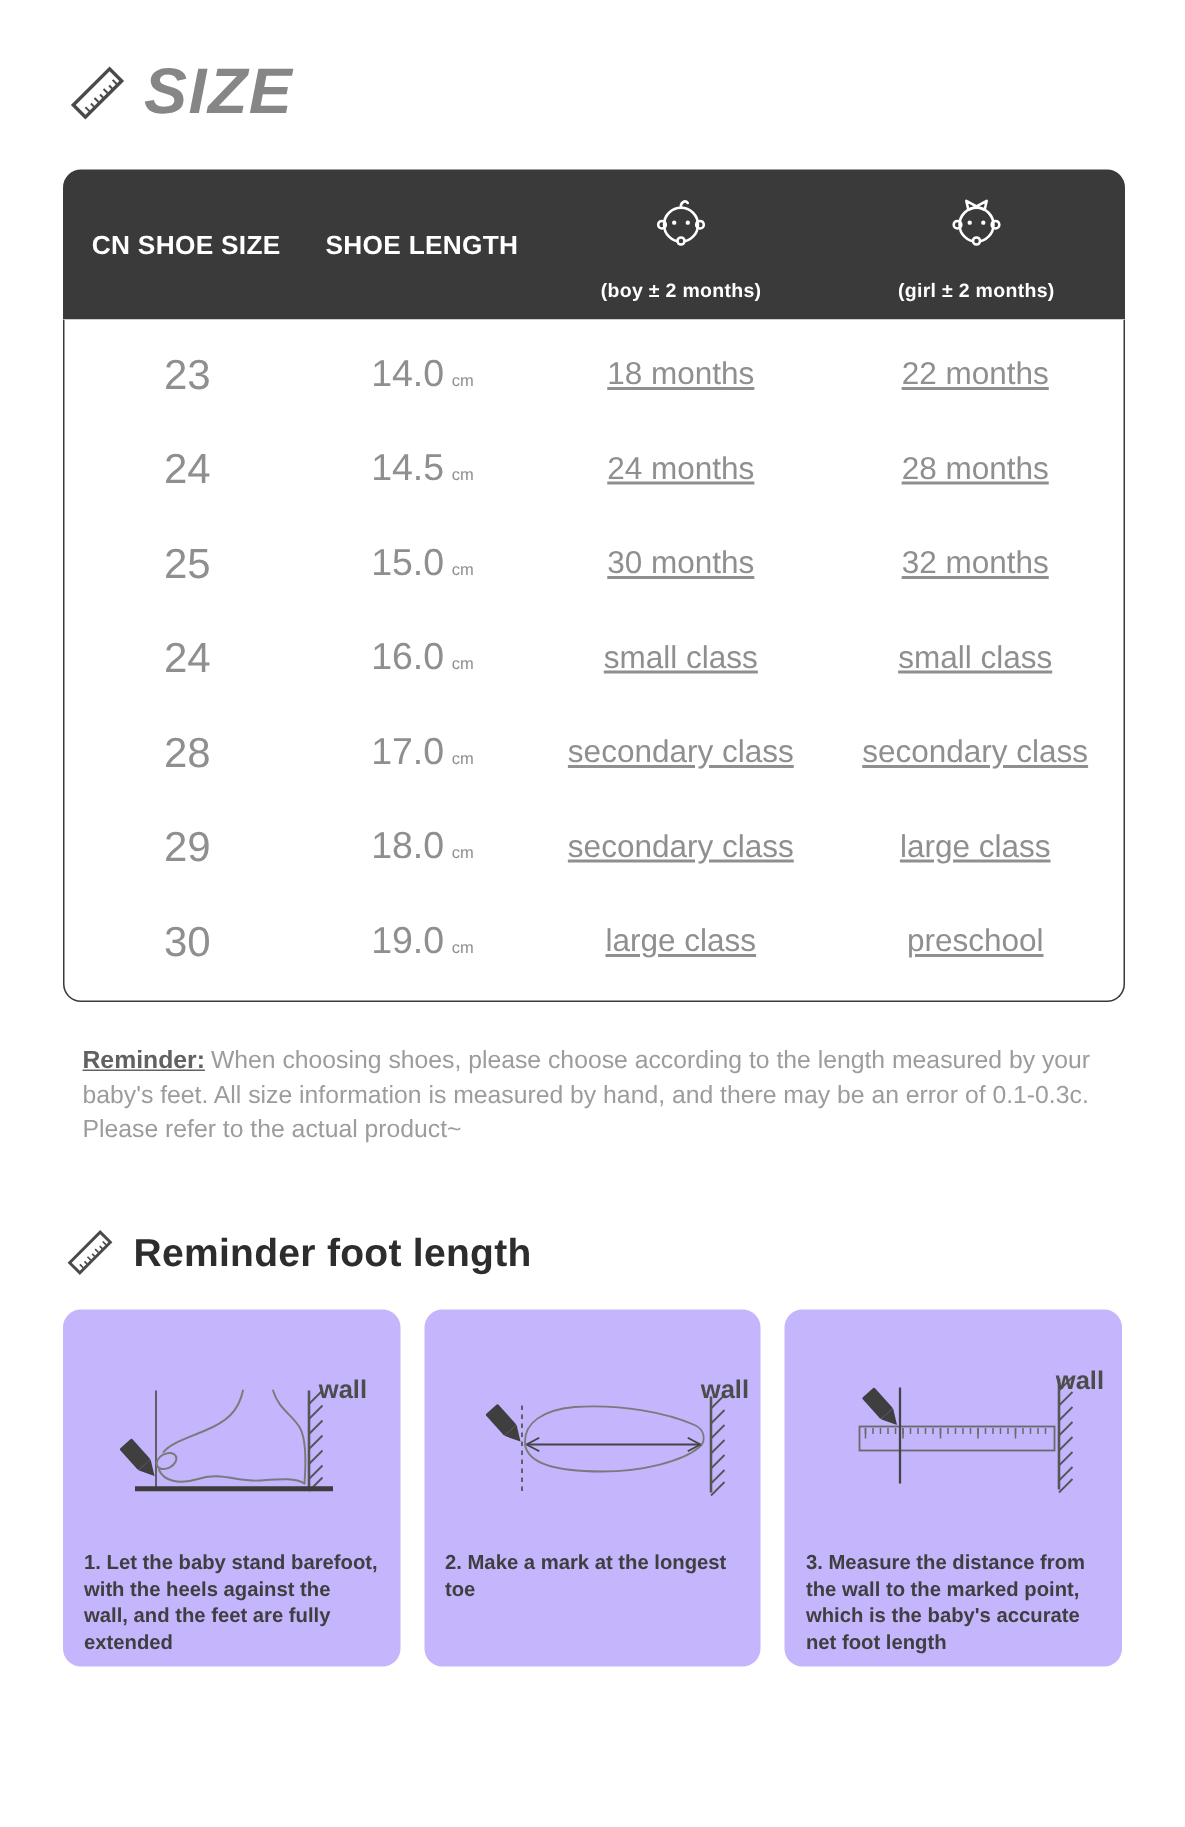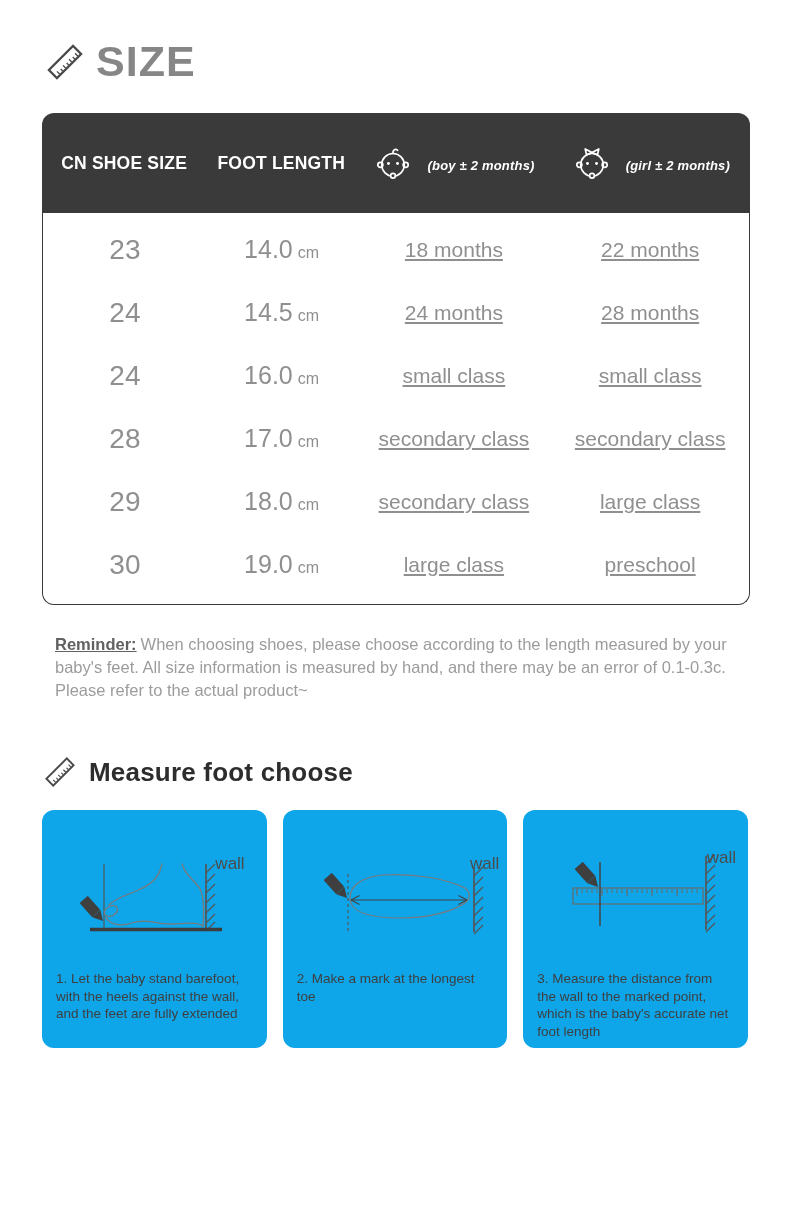--- a/index.html
+++ b/index.html
@@ -2,57 +2,57 @@
 <html><head>
 <meta charset="utf-8">
 <style>
   * { box-sizing: border-box; }
   html,body { margin:0; padding:0; }
   body {
     width:790px; height:1218px; background:#ffffff; overflow:hidden;
     font-family:"Liberation Sans", sans-serif; position:relative;
   }
   
-  .size-header { padding:40px 14px 0 46px; display:flex; align-items:center; gap:12px; }
+  .size-header { padding:40px 14px 0 46px; display:flex; align-items:center; gap:12px;font-style:italic; }
   .size-header h1 { margin:0; font-size:43px; font-weight:bold; color:#868686; letter-spacing:1px; line-height:1; }
   .ruler-badge { width:38px; height:38px; display:inline-flex; }
   
   .size-table { margin:30px 42px 0; width:708px; }
   .t-head {
     height:100px; background:#3a3a3a; border-radius:12px 12px 0 0;
     display:grid; grid-template-columns:23.2% 21.2% 27.6% 28%;
     align-items:center; justify-items:center;
   }
   .th { color:#ffffff; font-weight:bold; font-size:17.5px; letter-spacing:.2px; text-align:left; }
-  .icon-col { display:flex; flex-direction:row; align-items:center; gap:14px; margin-top:4px;font-style:italic; }
+  .icon-col { display:flex; flex-direction:column; align-items:center; gap:14px; margin-top:4px; }
   .th-sub { color:#ffffff; font-weight:bold; font-size:13px; }
   .t-body {
     border:1.5px solid #3a3a3a; border-top:none; border-radius:0 0 12px 12px;
     padding:5px 0 8px; background:#ffffff;
   }
   .t-row {
     display:grid; grid-template-columns:23.2% 21.2% 27.6% 28%;
     height:63px; align-items:center; justify-items:center; color:#8f8f8f;
   }
   .td-size   { font-size:28px; }
   .td-length { font-size:25px; }
-  .td-length .unit { font-size:16px; margin-left:5px; }
+  .td-length .unit { font-size:11px; margin-left:5px; }
   .td-age    { font-size:21px;text-decoration:underline; }
   
   .reminder { margin:28px 55px 0; font-size:16.5px; line-height:23px; color:#9c9c9c; }
   .reminder b { color:#616161; font-weight:bold; margin-right:4px;text-decoration:underline; }
   
   .measure-header { margin:54px 0 0 44px; display:flex; align-items:center; gap:13px; }
   .measure-header h2 { margin:0; font-size:26px; font-weight:600; color:#2d2d2d; letter-spacing:.2px; }
   .ruler-badge.small { width:32px; height:32px; }
   
   .cards { margin:22px 42px 0; display:grid; grid-template-columns:1fr 1fr 1fr; gap:16px; }
   .card {
-    background:#0ea5e9; border-radius:12px; height:238px;
-    padding:14px; position:relative;
+    background:#c4b5fd; border-radius:12px; height:238px;
+    padding:14px; position:relative;font-weight:bold;
   }
   .illus { width:196px; height:122px; margin-top:4px; display:block; }
   .wall-label { position:absolute; font-size:17px; color:#4c4c4c; }
   .caption { margin:20px 0 0; font-size:13.5px; line-height:17.5px; color:#3f3f3f; }
 </style>
 </head>
 <body>
 
 <header class="size-header">
   <span class="ruler-badge">
@@ -62,21 +62,21 @@
         <path d="M7 25 v-4 M11.5 25 v-3 M16 25 v-4 M20.5 25 v-3 M25 25 v-4 M29.5 25 v-3 M34 25 v-4" stroke="#4a4a4a" stroke-width="1.4" fill="none"></path>
       </g>
     </svg>
   </span>
   <h1>SIZE</h1>
 </header>
 
 <section class="size-table">
   <div class="t-head">
     <div class="th">CN SHOE SIZE</div>
-    <div class="th">FOOT LENGTH</div>
+    <div class="th">SHOE LENGTH</div>
     <div class="th icon-col">
       <span>
         <svg viewBox="0 0 44 42" width="40" height="38">
           <g stroke="#ffffff" stroke-width="1.9" fill="none" stroke-linecap="round">
             <circle cx="22" cy="23" r="12.5"></circle>
             <circle cx="8" cy="23" r="2.8"></circle>
             <circle cx="36" cy="23" r="2.8"></circle>
             <circle cx="22" cy="35" r="2.6" fill="#3a3a3a"></circle>
             <path d="M22 10.5 C21.3 6.5 25 4.5 27 7"></path>
           </g>
@@ -111,20 +111,26 @@
     <div class="td-age">22 months</div>
   </div>
 
   <div class="t-row">
     <div class="td-size">24</div>
     <div class="td-length"><span>14.5</span><span class="unit">cm</span></div>
     <div class="td-age">24 months</div>
     <div class="td-age">28 months</div>
   </div>
 
+  <div class="t-row">
+    <div class="td-size">25</div>
+    <div class="td-length"><span>15.0</span><span class="unit">cm</span></div>
+    <div class="td-age">30 months</div>
+    <div class="td-age">32 months</div>
+  </div>
 
 
   <div class="t-row">
     <div class="td-size">24</div>
     <div class="td-length"><span>16.0</span><span class="unit">cm</span></div>
     <div class="td-age">small class</div>
     <div class="td-age">small class</div>
   </div>
 
   <div class="t-row">
@@ -154,21 +160,21 @@
 
 <header class="measure-header">
   <span class="ruler-badge small">
     <svg viewBox="0 0 40 40" width="32" height="32">
       <g transform="rotate(-45 20 20)">
         <rect x="2" y="14" width="36" height="12" fill="#ffffff" stroke="#4a4a4a" stroke-width="2.4"></rect>
         <path d="M7 25 v-4 M11.5 25 v-3 M16 25 v-4 M20.5 25 v-3 M25 25 v-4 M29.5 25 v-3 M34 25 v-4" stroke="#4a4a4a" stroke-width="1.4" fill="none"></path>
       </g>
     </svg>
   </span>
-  <h2>Measure foot choose</h2>
+  <h2>Reminder foot length</h2>
 </header>
 
 <section class="cards">
 
   <div class="card">
     <svg class="illus" viewBox="0 0 196 122">
 
       <path d="M48 36 V101" stroke="#555" stroke-width="1.2" fill="none"></path>
 
       <path d="M150 36 V101" stroke="#555" stroke-width="1.7" fill="none"></path>

